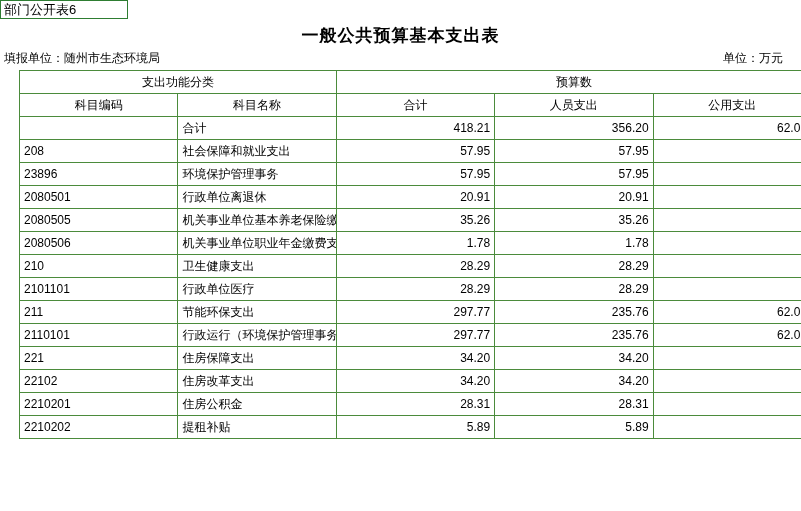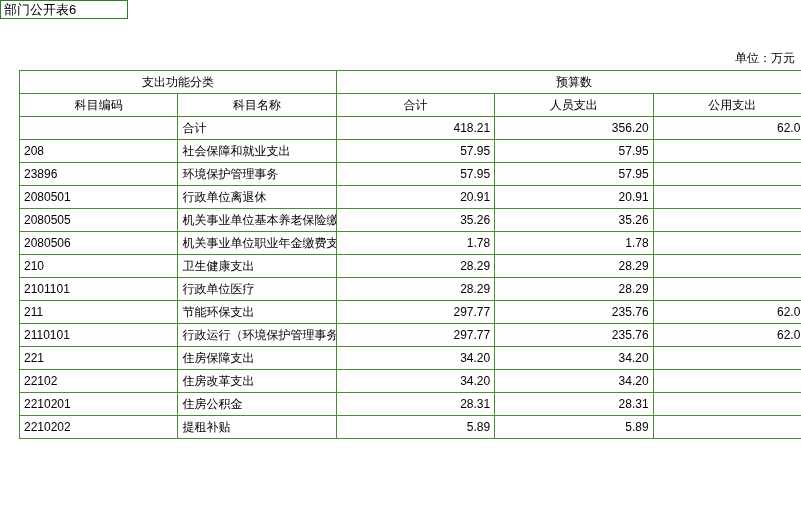--- a/index.html
+++ b/index.html
@@ -53,21 +53,21 @@
     height: 16px;
   }
   .meta-left {
     position: absolute;
     left: 4px;
     top: 0;
     font-size: 12px;
   }
   .meta-right {
     position: absolute;
-    right: 6px;
+    right: 18px;
     top: 0;
     font-size: 12px;
   }
   table.budget {
     position: absolute;
     left: 3px;
     top: 70px;
     width: 793px;
     border-collapse: collapse;
     table-layout: fixed;
@@ -97,22 +97,24 @@
 </style>
 </head>
 <body>
 
 <div class="page">
 
   <div class="tag-box">
     <span>部门公开表6</span>
   </div>
 
+  <div class="doc-title">一般公共预算基本支出表</div>
 
   <div class="meta-row">
+    <div class="meta-left">填报单位：随州市生态环境局</div>
     <div class="meta-right">单位：万元</div>
   </div>
 
   <table class="budget">
     <thead>
       <tr>
         <th class="hdr-group" colspan="2">支出功能分类</th>
         <th class="hdr-group" colspan="3">预算数</th>
       </tr>
       <tr>

